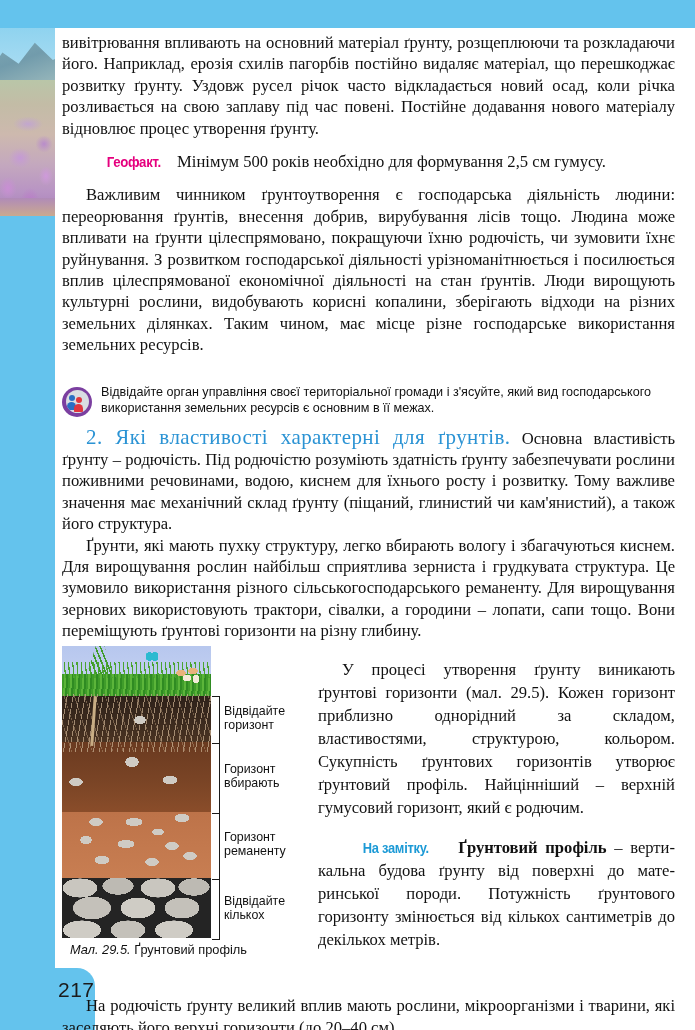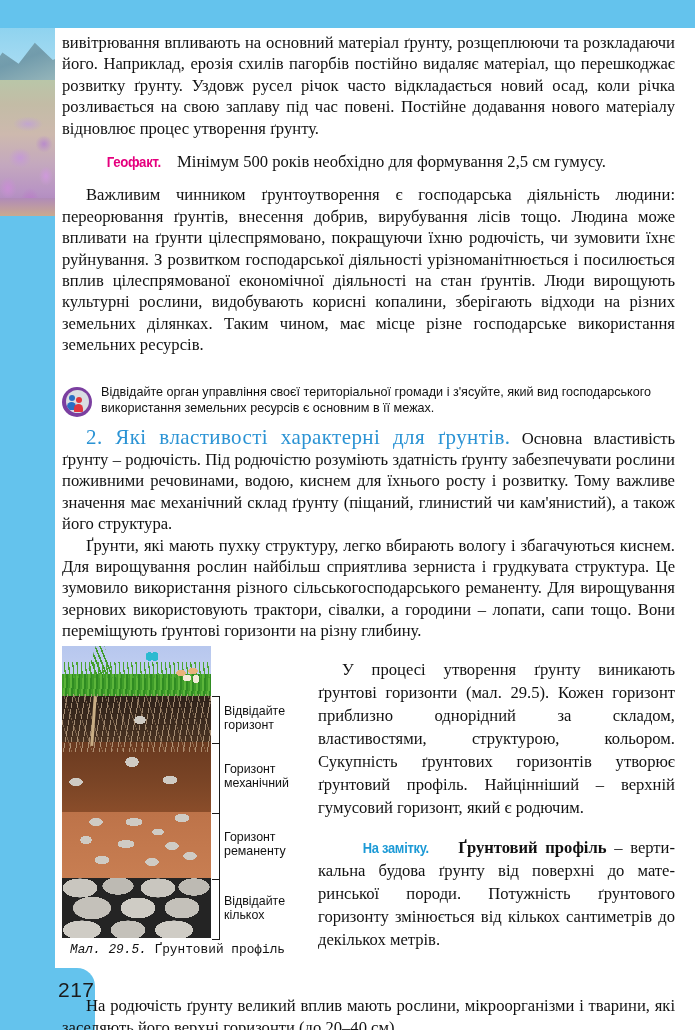--- a/index.html
+++ b/index.html
@@ -228,21 +228,21 @@
     border:1.6px solid #1a1a1a;border-left:none;
   }
   .fig-labels{
     position:absolute;left:162px;top:50px;width:78px;
     font-family:"Liberation Sans", sans-serif;
     font-size:12.4px;line-height:14.6px;color:#111;
   }
   .fig-label{position:absolute;left:0;}
   .figcap{
     position:absolute;left:8px;top:296px;width:230px;
-    font-family:Liberation Mono, monospace;
+    font-family:Liberation Sans, sans-serif;
     font-size:12.8px;color:#111;
     text-align:left;
   }
   .figcap .it{font-style:italic;}
 
   .col-text{
     font-family:"Liberation Serif", serif;
     font-size:16.6px;line-height:23px;text-align:justify;color:#111;
   }
   .clearer{clear:both;}
@@ -317,21 +317,21 @@
         <div class="brk" style="top:183px;height:59px;"></div>
       </div>
 
       <div class="fig-labels">
         <div class="fig-label" style="top:8px;">
           <div>Відвідайте</div>
           <div>горизонт</div>
         </div>
         <div class="fig-label" style="top:66px;">
           <div>Горизонт</div>
-          <div>механічний</div>
+          <div>вбирають</div>
         </div>
         <div class="fig-label" style="top:134px;">
           <div>Горизонт</div>
           <div>реманенту</div>
         </div>
         <div class="fig-label" style="top:198px;">
           <div>Відвідайте</div>
           <div>кількох</div>
         </div>
       </div>

